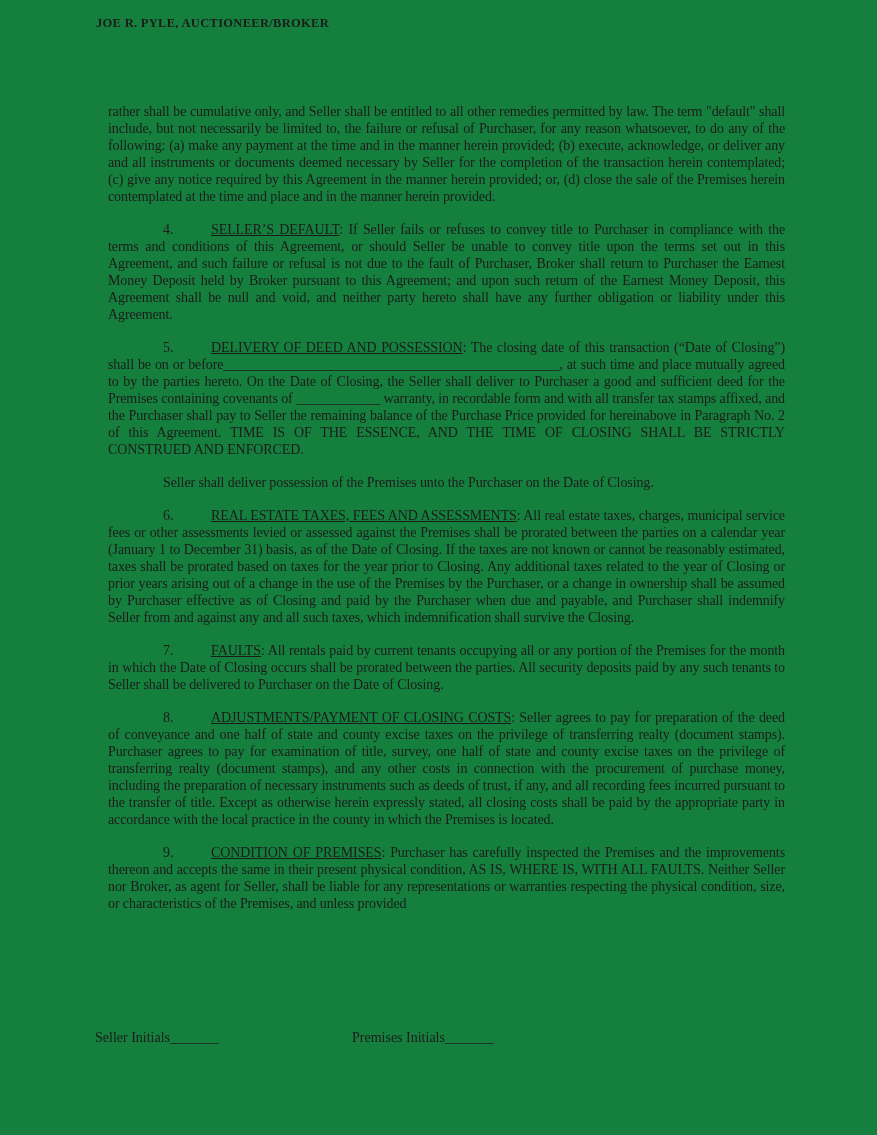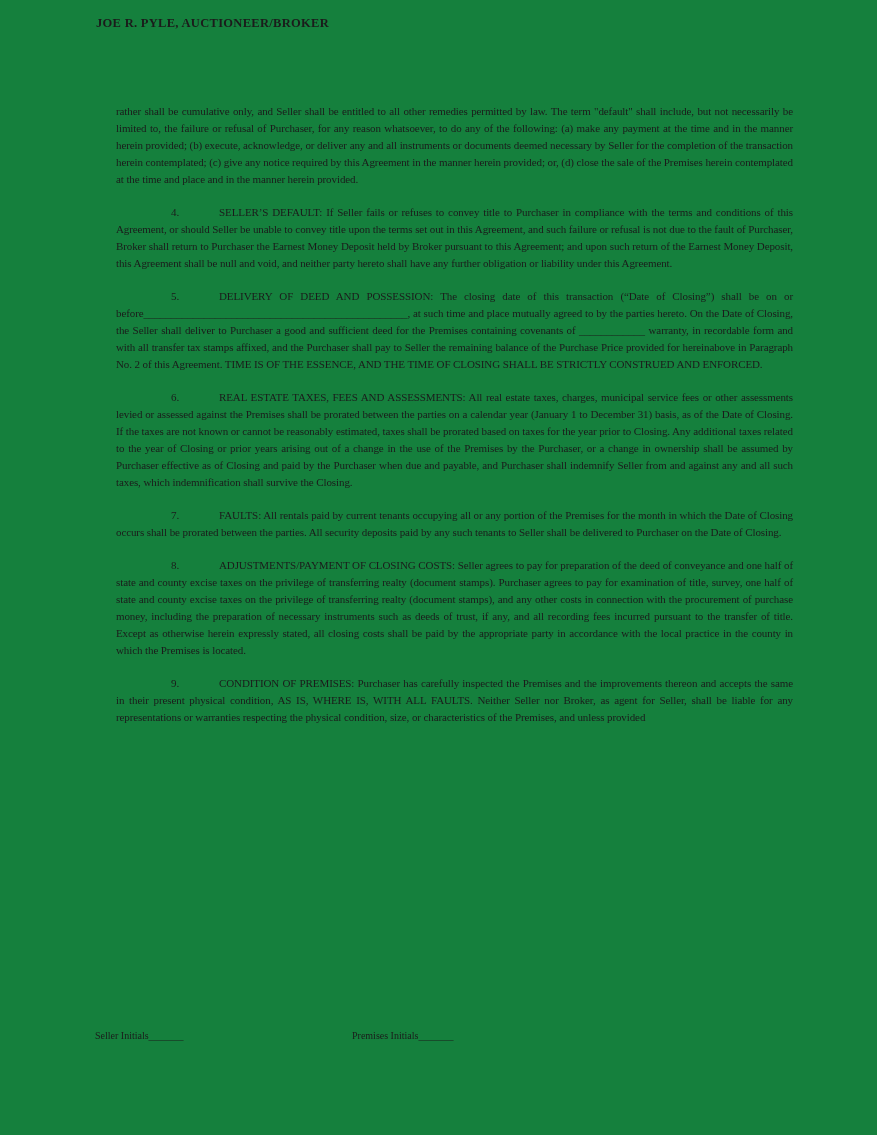--- a/index.html
+++ b/index.html
@@ -16,66 +16,67 @@
     position: absolute;
     left: 96px;
     top: 16px;
     font-size: 12.5px;
     font-weight: bold;
     letter-spacing: 0.3px;
     white-space: nowrap;
   }
   .content {
     position: absolute;
-    left: 116px;
+    left: 108px;
     top: 103px;
     width: 677px;
-    font-size: 11px;
+    font-size: 14px;
     line-height: 17px;
     text-align: justify;
     letter-spacing: -0.1px;
   }
   .content p { margin: 0 0 16px 0; }
   p.numbered { text-indent: 55px; }
   p.note { text-indent: 55px; margin-bottom: 16px; }
   .num {
     display: inline-block;
     width: 48px;
     text-indent: 0;
   }
-  .heading { }
+  .heading { text-decoration: underline; }
   .blank {
     letter-spacing: 0;
     white-space: nowrap;
     margin-top: 16px;
   }
   .footer-item {
     position: absolute;
     top: 1030px;
-    font-size: 10px;
+    font-size: 14px;
     white-space: nowrap;
   }
   #footer-seller { left: 95px; }
   #footer-purchaser { left: 352px; }
 </style>
 </head>
 <body>
 
 <div class="page">
 
   <div class="doc-header">JOE R. PYLE, AUCTIONEER/BROKER</div>
 
   <div class="content">
 
     <p>rather shall be cumulative only, and Seller shall be entitled to all other remedies permitted by law. The term "default" shall include, but not necessarily be limited to, the failure or refusal of Purchaser, for any reason whatsoever, to do any of the following: (a) make any payment at the time and in the manner herein provided; (b) execute, acknowledge, or deliver any and all instruments or documents deemed necessary by Seller for the completion of the transaction herein contemplated; (c) give any notice required by this Agreement in the manner herein provided; or, (d) close the sale of the Premises herein contemplated at the time and place and in the manner herein provided.</p>
 
     <p class="numbered"><span class="num">4.</span><span class="heading">SELLER’S DEFAULT</span><span>: If Seller fails or refuses to convey title to Purchaser in compliance with the terms and conditions of this Agreement, or should Seller be unable to convey title upon the terms set out in this Agreement, and such failure or refusal is not due to the fault of Purchaser, Broker shall return to Purchaser the Earnest Money Deposit held by Broker pursuant to this Agreement; and upon such return of the Earnest Money Deposit, this Agreement shall be null and void, and neither party hereto shall have any further obligation or liability under this Agreement.</span></p>
 
     <p class="numbered"><span class="num">5.</span><span class="heading">DELIVERY OF DEED AND POSSESSION</span><span>: The closing date of this transaction (“Date of Closing”) shall be on or before</span><span class="blank">________________________________________________</span><span>, at such time and place mutually agreed to by the parties hereto. On the Date of Closing, the Seller shall deliver to Purchaser a good and sufficient deed for the Premises containing covenants of </span><span class="blank">____________</span><span> warranty, in recordable form and with all transfer tax stamps affixed, and the Purchaser shall pay to Seller the remaining balance of the Purchase Price provided for hereinabove in Paragraph No. 2 of this Agreement. TIME IS OF THE ESSENCE, AND THE TIME OF CLOSING SHALL BE STRICTLY CONSTRUED AND ENFORCED.</span></p>
 
+    <p class="note">Seller shall deliver possession of the Premises unto the Purchaser on the Date of Closing.</p>
 
     <p class="numbered"><span class="num">6.</span><span class="heading">REAL ESTATE TAXES, FEES AND ASSESSMENTS</span><span>: All real estate taxes, charges, municipal service fees or other assessments levied or assessed against the Premises shall be prorated between the parties on a calendar year (January 1 to December 31) basis, as of the Date of Closing. If the taxes are not known or cannot be reasonably estimated, taxes shall be prorated based on taxes for the year prior to Closing. Any additional taxes related to the year of Closing or prior years arising out of a change in the use of the Premises by the Purchaser, or a change in ownership shall be assumed by Purchaser effective as of Closing and paid by the Purchaser when due and payable, and Purchaser shall indemnify Seller from and against any and all such taxes, which indemnification shall survive the Closing.</span></p>
 
     <p class="numbered"><span class="num">7.</span><span class="heading">FAULTS</span><span>: All rentals paid by current tenants occupying all or any portion of the Premises for the month in which the Date of Closing occurs shall be prorated between the parties. All security deposits paid by any such tenants to Seller shall be delivered to Purchaser on the Date of Closing.</span></p>
 
     <p class="numbered"><span class="num">8.</span><span class="heading">ADJUSTMENTS/PAYMENT OF CLOSING COSTS</span><span>: Seller agrees to pay for preparation of the deed of conveyance and one half of state and county excise taxes on the privilege of transferring realty (document stamps). Purchaser agrees to pay for examination of title, survey, one half of state and county excise taxes on the privilege of transferring realty (document stamps), and any other costs in connection with the procurement of purchase money, including the preparation of necessary instruments such as deeds of trust, if any, and all recording fees incurred pursuant to the transfer of title. Except as otherwise herein expressly stated, all closing costs shall be paid by the appropriate party in accordance with the local practice in the county in which the Premises is located.</span></p>
 
     <p class="numbered"><span class="num">9.</span><span class="heading">CONDITION OF PREMISES</span><span>: Purchaser has carefully inspected the Premises and the improvements thereon and accepts the same in their present physical condition, AS IS, WHERE IS, WITH ALL FAULTS. Neither Seller nor Broker, as agent for Seller, shall be liable for any representations or warranties respecting the physical condition, size, or characteristics of the Premises, and unless provided</span></p>
 
   </div>

